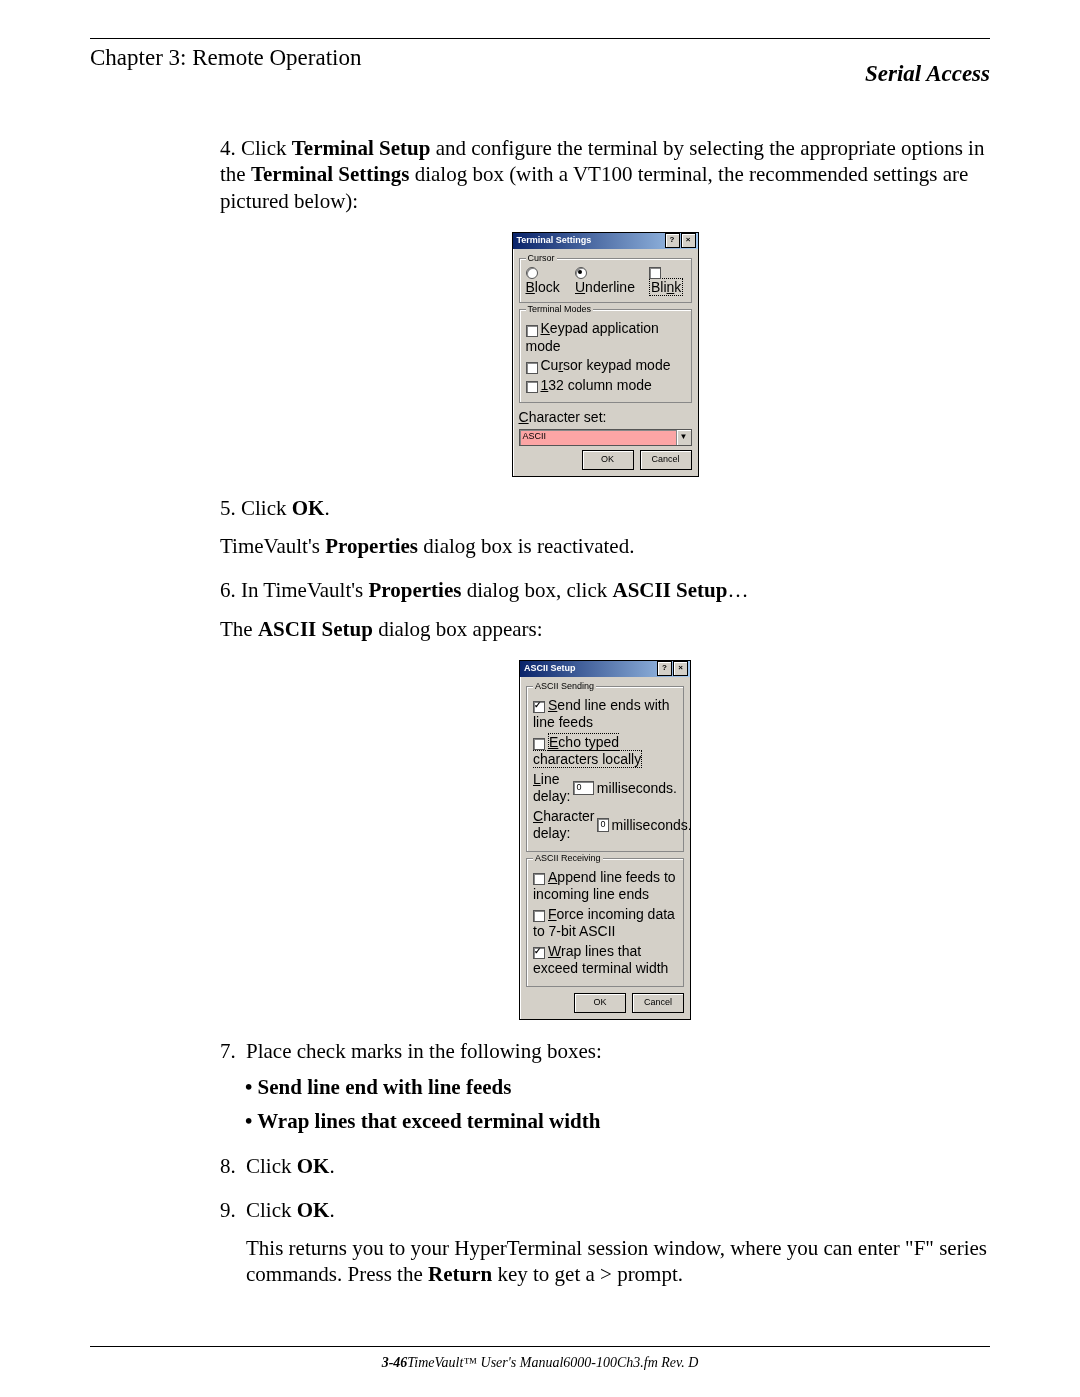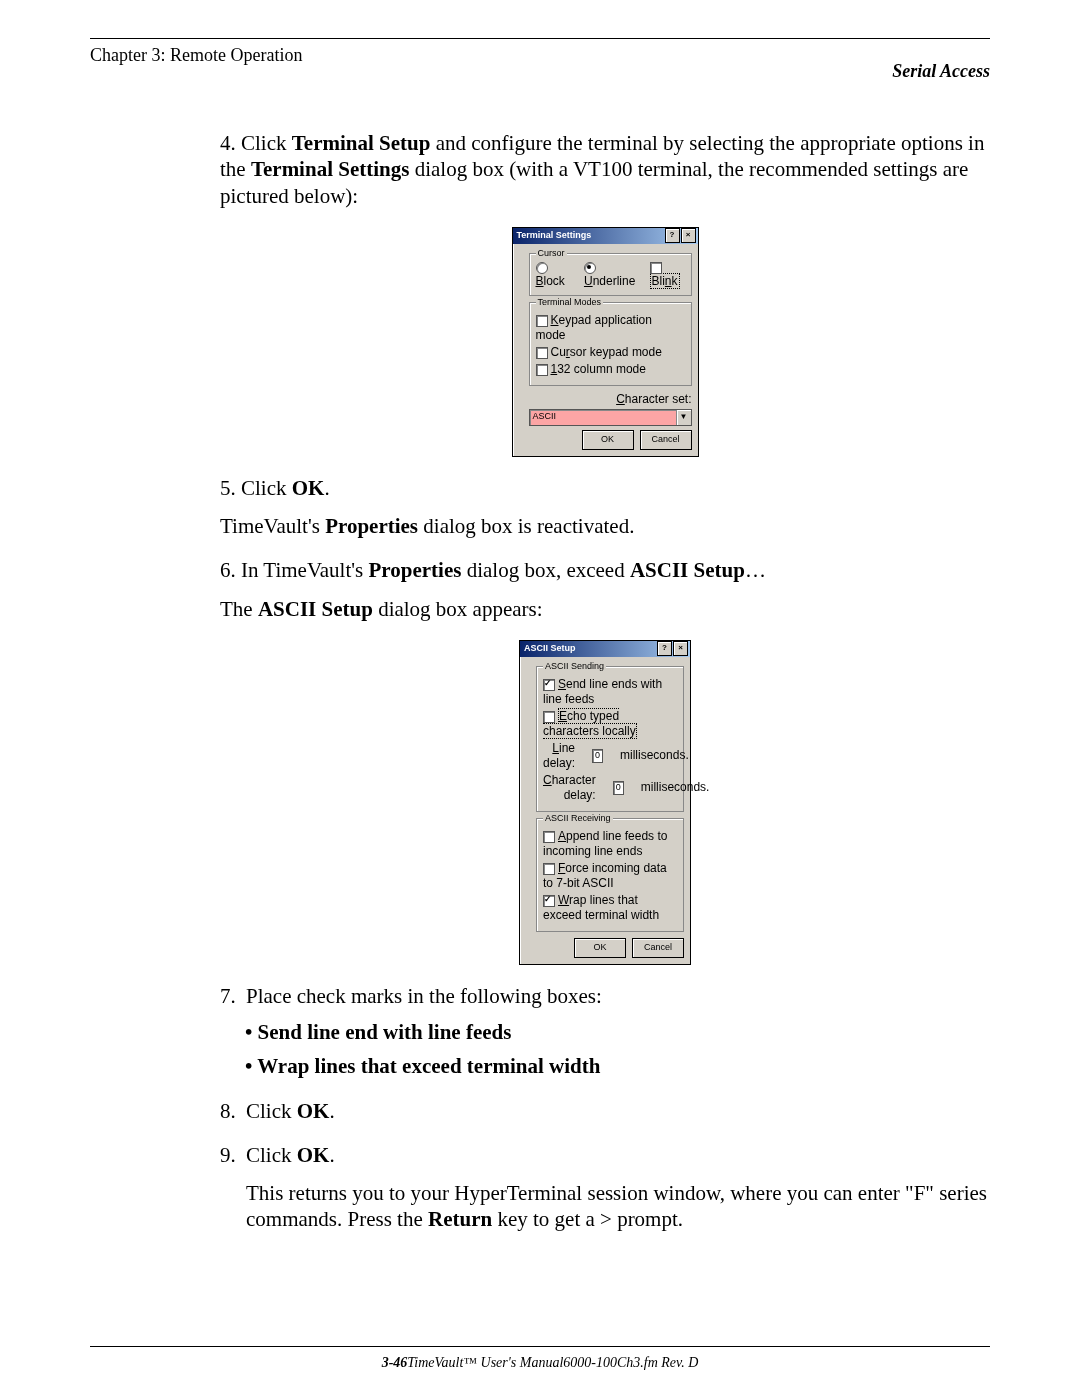--- a/index.html
+++ b/index.html
@@ -26,21 +26,21 @@
     border: none;
     border-top: 1.2px solid #000;
     margin: 0;
     position: absolute;
     left: 90px; right: 90px;
     bottom: 50px;
   }
   .header-row {
     display: flex;
     justify-content: space-between;
-    font-size: 18px;
+    font-size: 23px;
   }
   .header-left { }
   .header-right { font-style: italic; font-weight: bold; margin-top: 16px; }
   .content {
     margin-top: 48px;
     margin-left: 130px;
     font-size: 21px;
     line-height: 1.25;
   }
   ol.steps { list-style: none; padding: 0; margin: 0; }
@@ -72,21 +72,21 @@
   }
   .titlebar .btns { display: flex; gap: 1px; }
   .tb-btn {
     width: 13px; height: 13px;
     background: #d4d0c8;
     border: 1px solid #000;
     box-shadow: inset 1px 1px 0 #fff;
     font-size: 8px; line-height: 11px; text-align: center;
     font-weight: bold; color: #000;
   }
-  .dlg-body { padding: 5px 6px 6px 16px; }
+  .dlg-body { padding: 5px 6px 6px 6px; }
   .groupbox {
     border: 1px solid #888;
     box-shadow: inset 1px 1px 0 #fff;
     margin: 4px 0 6px 0;
     padding: 8px 6px 6px 6px;
     position: relative;
   }
   .group-title {
     position: absolute; top: -6px; left: 6px;
     background: #d4d0c8; padding: 0 2px;
@@ -111,21 +111,21 @@
     box-shadow: inset 1px 1px 0 #888;
     position: relative;
     font-size: 8px; line-height: 8px; text-align: center;
   }
   .checkbox.checked::after {
     content: "✓"; position: absolute; top: -1px; left: 0px;
     font-size: 9px; font-weight: bold;
   }
   .chk-row { margin: 2px 0; }
   .underline-key { text-decoration: underline; }
-  .field-row { display: flex; align-items: center; gap: 17px; margin: 2px 0; }
+  .field-row { display: flex; align-items: center; gap: 3px; margin: 2px 0; }
   .num-input {
     background: #fff; border: 1px solid #555;
     box-shadow: inset 1px 1px 0 #888;
     width: 26px; height: 12px; font-size: 9px;
     padding: 0 2px; display: inline-block;
   }
   .combo {
     display: flex; background: #fca5a5; border: 1px solid #555;
     box-shadow: inset 1px 1px 0 #888;
     height: 15px; align-items: stretch;
@@ -138,21 +138,21 @@
     text-align: center; font-size: 8px; line-height: 13px;
   }
   .btn-row { display: flex; justify-content: flex-end; gap: 6px; margin-top: 4px; }
   .dlg-button {
     min-width: 50px; height: 18px;
     background: #d4d0c8;
     border: 1px solid #000;
     box-shadow: inset 1px 1px 0 #fff;
     font-size: 9px; text-align: center; line-height: 16px;
   }
-  .label { font-size: 12px; text-align: right; }
+  .label { font-size: 14px; }
   .small-pad { margin-left: 5px; }
   .note-label { margin: 3px 0 2px 0; }
 
   .footer-row {
     position: absolute;
     left: 90px; right: 90px; bottom: 26px;
     display: flex; justify-content: center;
     font-size: 14px; font-style: italic;
   }
   .footer-left { font-weight: bold; font-style: italic; }
@@ -214,21 +214,21 @@
       </li>
 
       <li>
         <span class="num">5.</span>
         <span>Click </span><span class="bold">OK</span><span>.</span>
         <div class="sub-line"><span>TimeVault's </span><span class="bold">Properties</span><span> dialog box is reactivated.</span></div>
       </li>
 
       <li>
         <span class="num">6.</span>
-        <span>In TimeVault's </span><span class="bold">Properties</span><span> dialog box, exceed </span><span class="bold">ASCII Setup</span><span>…</span>
+        <span>In TimeVault's </span><span class="bold">Properties</span><span> dialog box, click </span><span class="bold">ASCII Setup</span><span>…</span>
         <div class="sub-line"><span>The </span><span class="bold">ASCII Setup</span><span> dialog box appears:</span></div>
 
         
         <div class="dialog-wrap">
           <div class="dialog" style="width:170px">
             <div class="titlebar">
               <span>ASCII Setup</span>
               <span class="btns">
                 <span class="tb-btn">?</span>
                 <span class="tb-btn">×</span>

